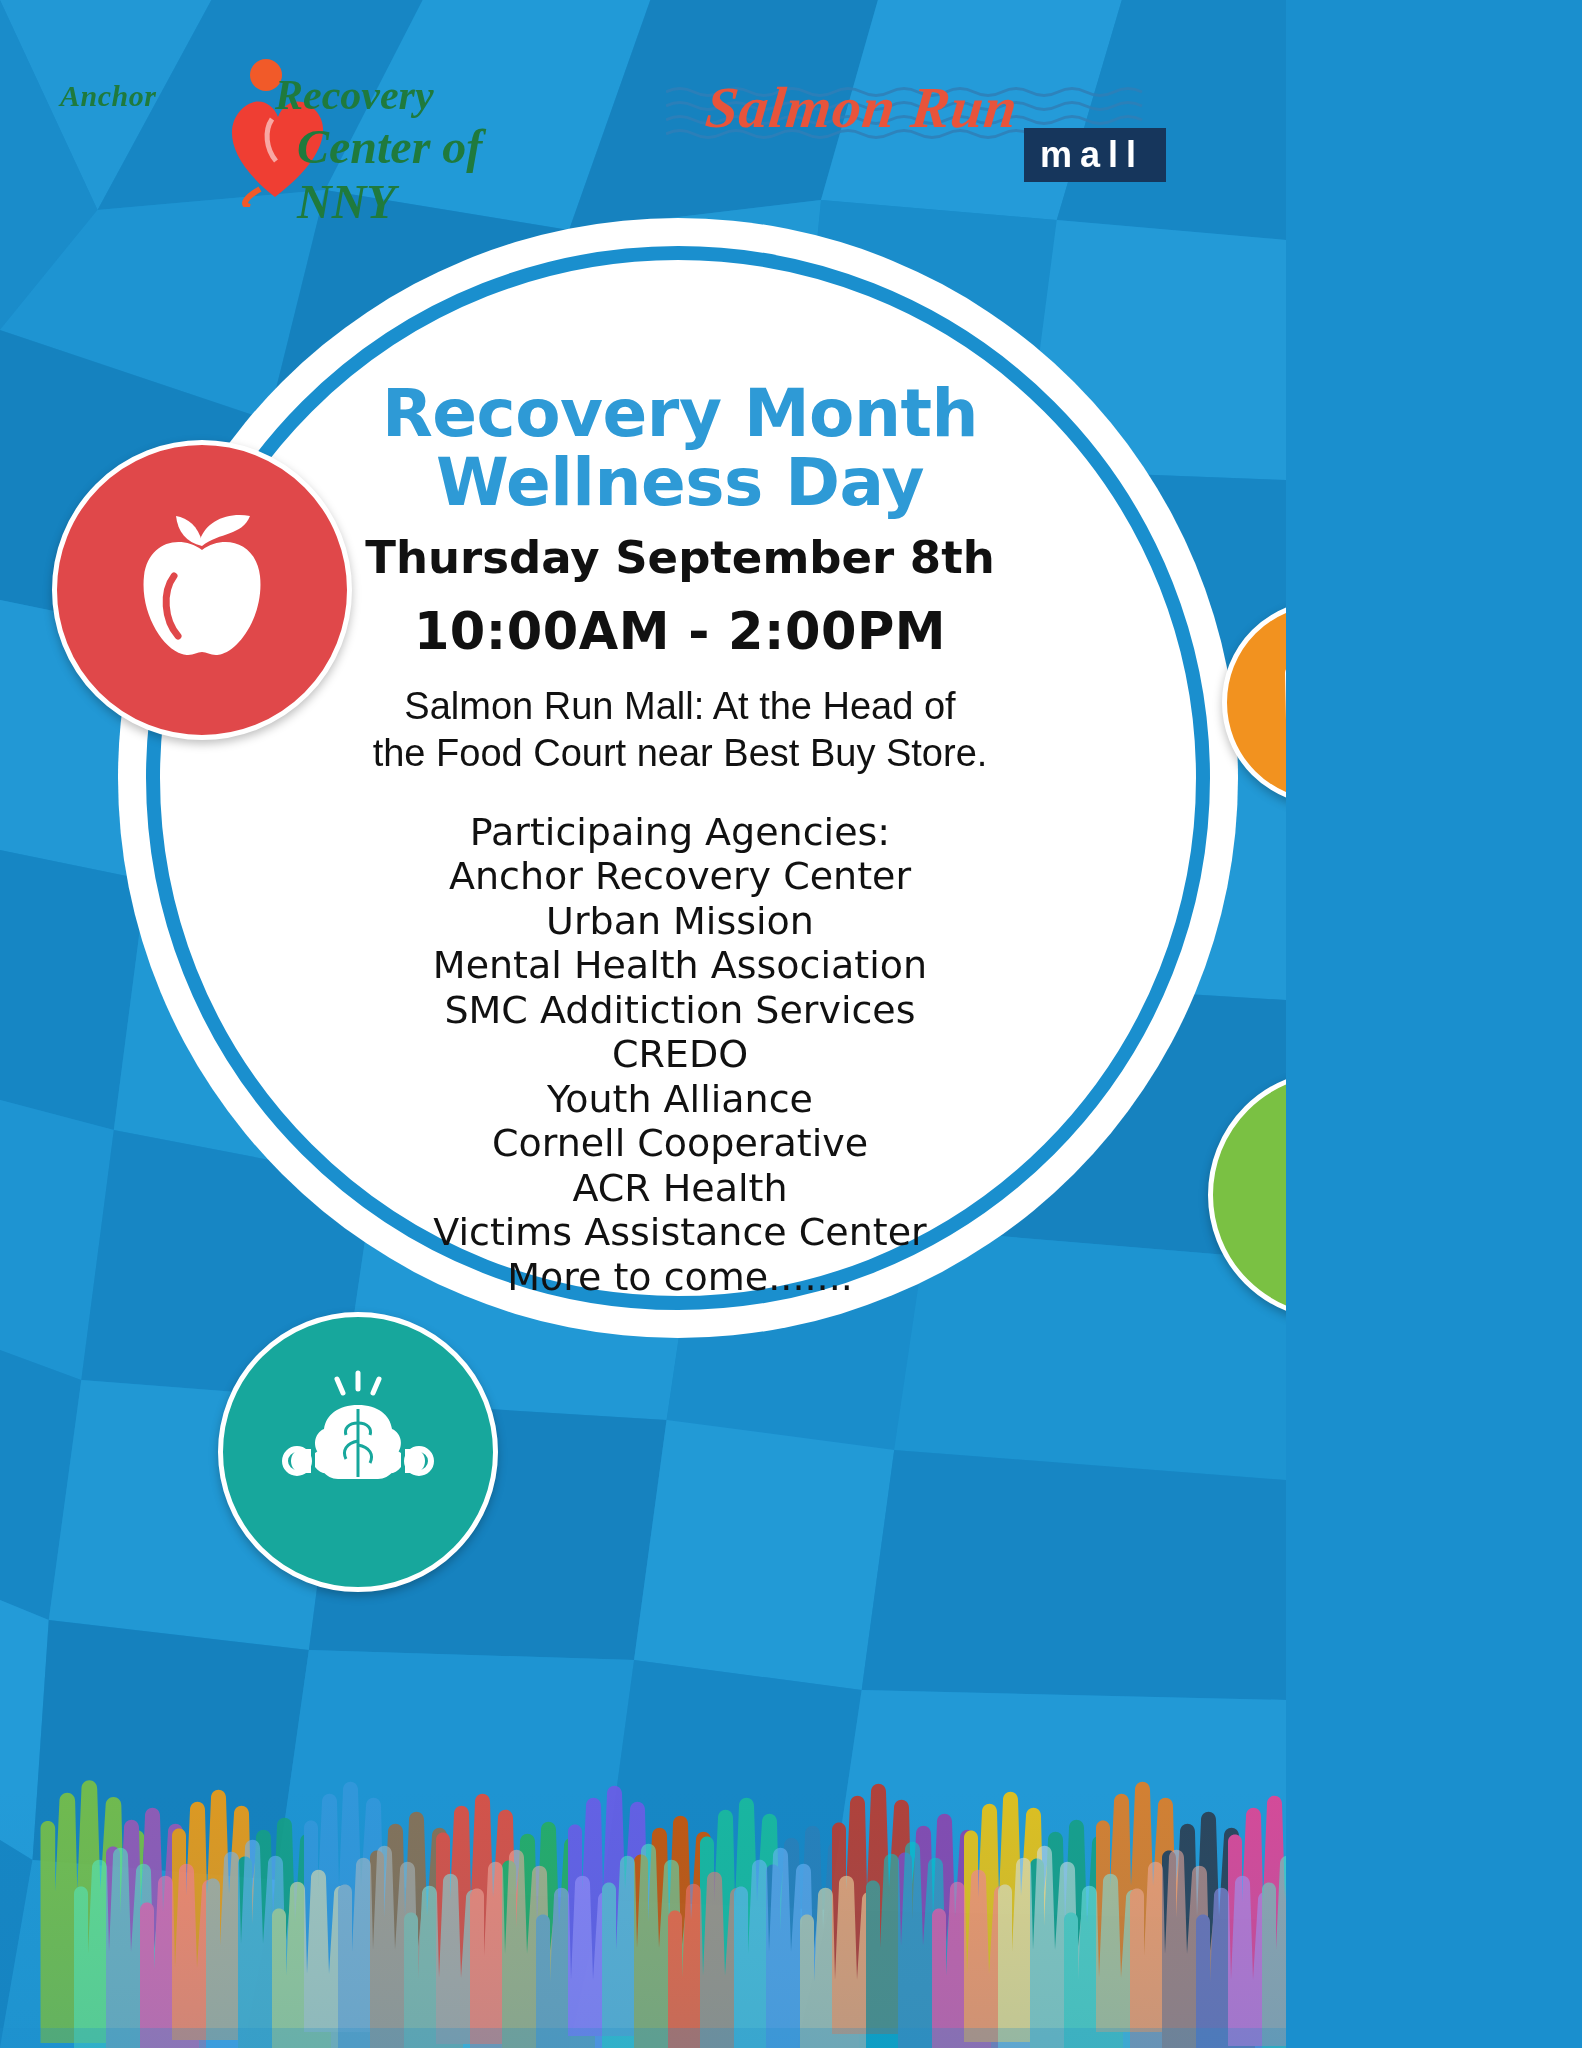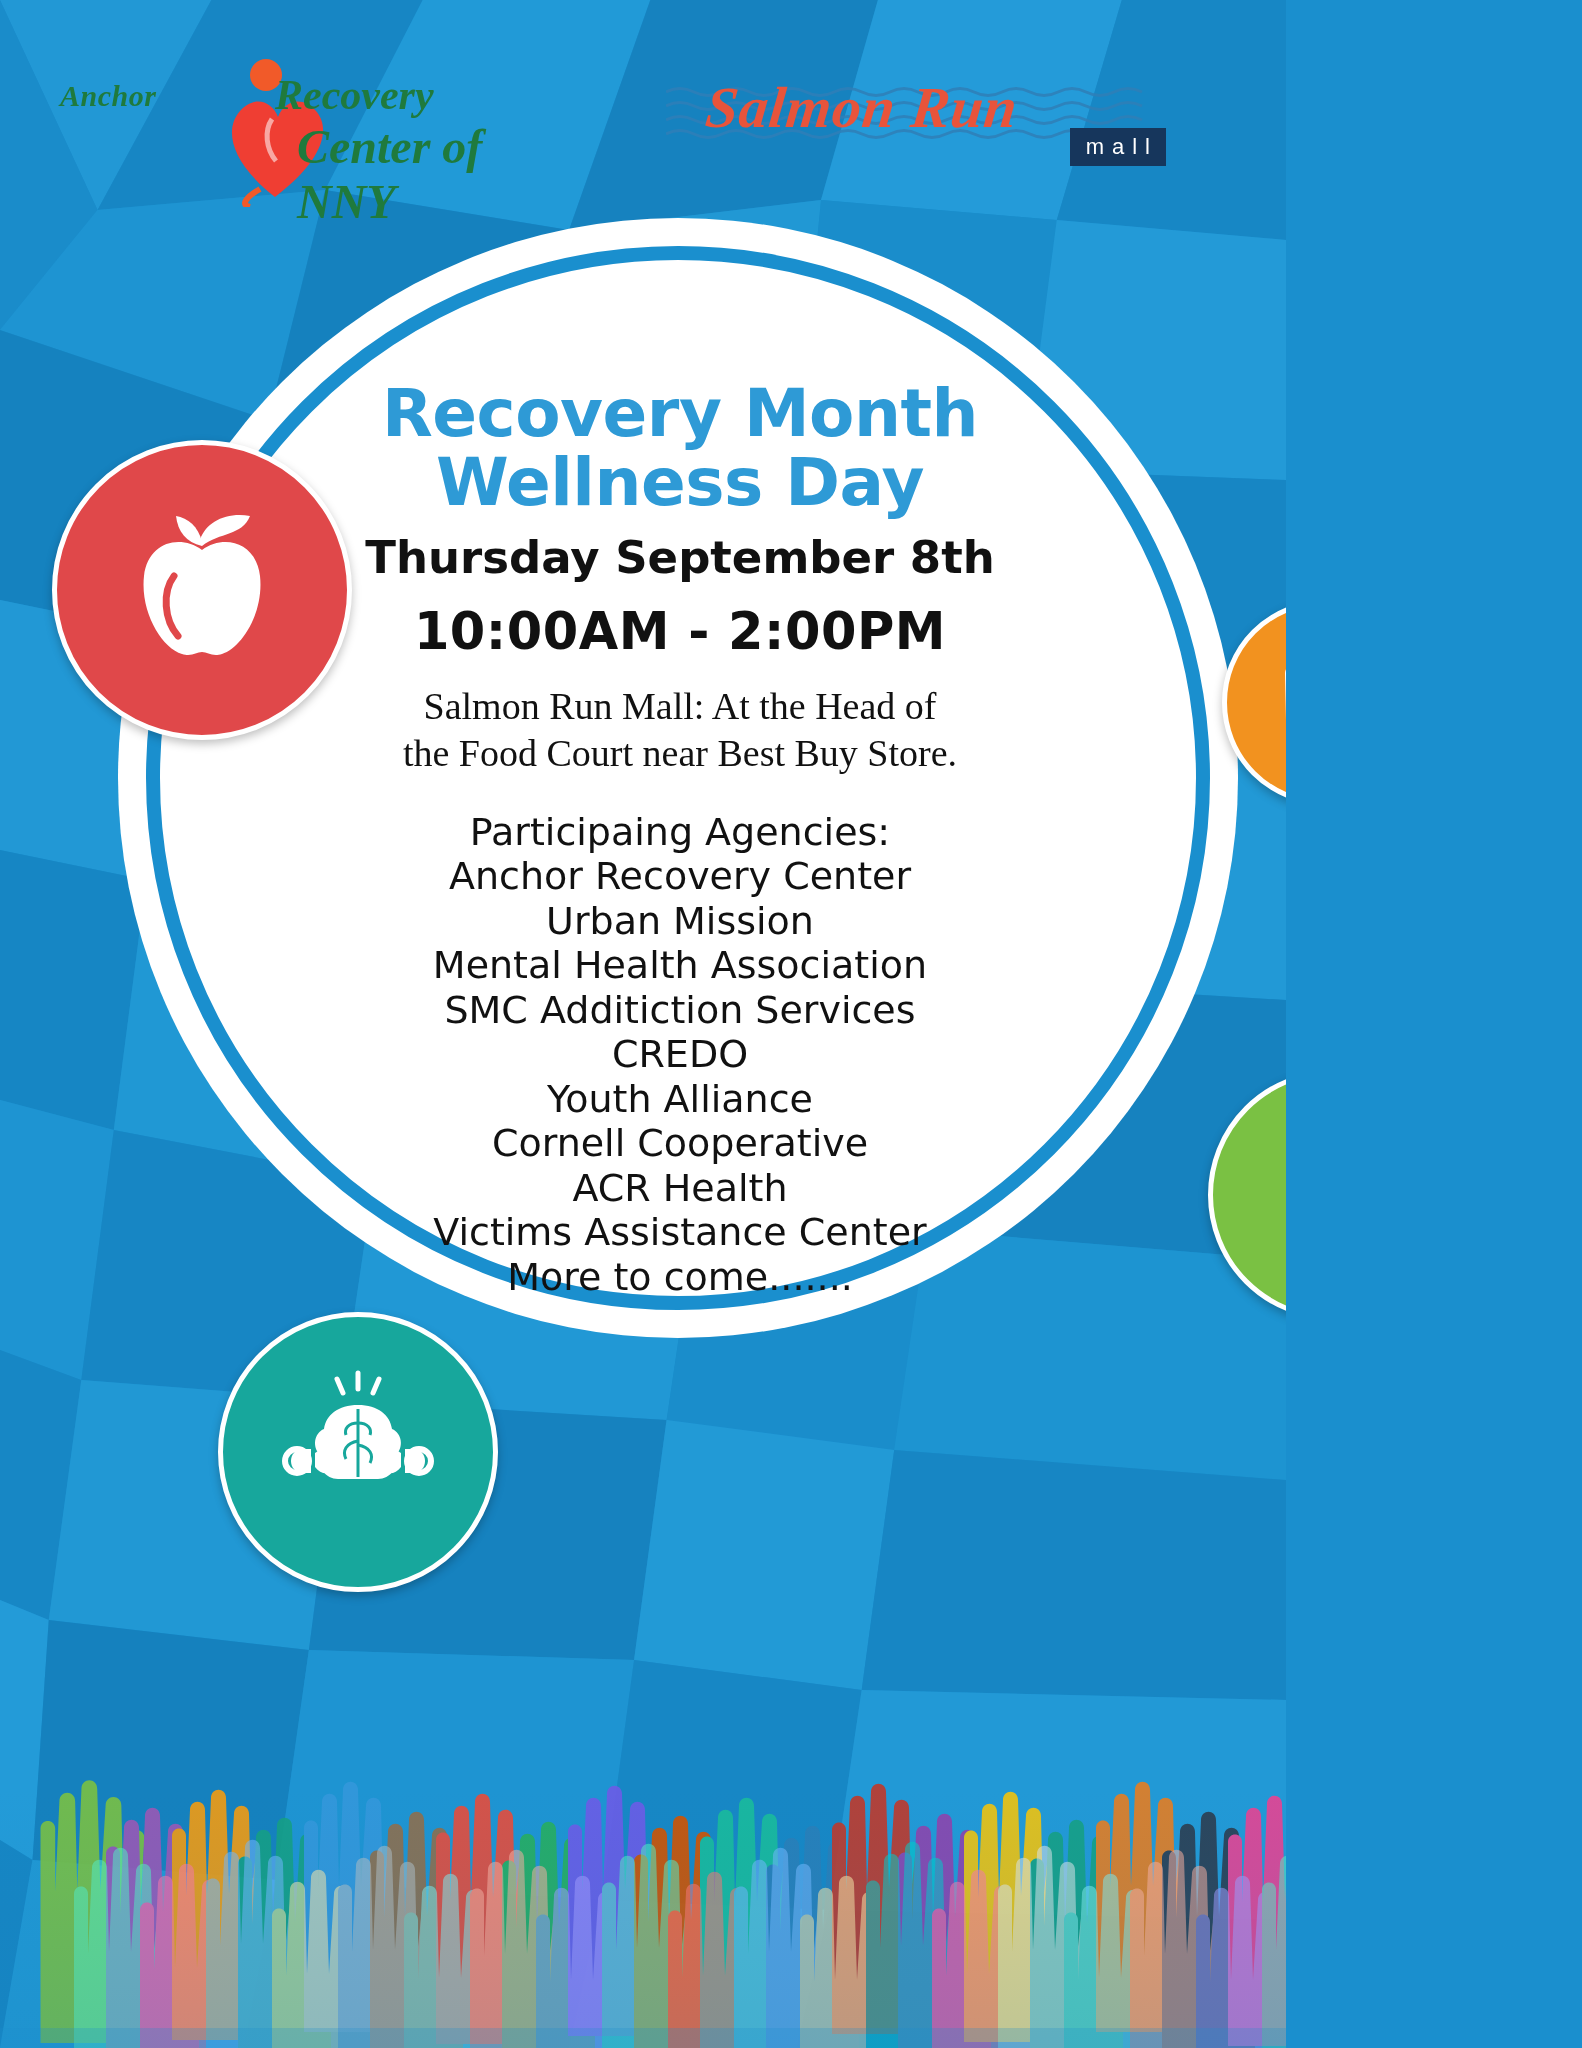--- a/index.html
+++ b/index.html
@@ -102,24 +102,25 @@
     color: #e8543b;
     letter-spacing: 1px;
     transform: skewX(-6deg);
   }
   .salmon-mall {
     position: absolute;
     right: 0px;
     top: 58px;
     background: #16365c;
     color: #ffffff;
-    font-size: 22px;
+    font-size: 36px;
     letter-spacing: 8px;
-    padding: 6px 8px 6px 16px;
+    padding: 6px 22px 6px 16px;
     font-family: "Liberation Sans", sans-serif;
+    font-weight: bold;
   }
 
   
   .circle-outer {
     position: absolute;
     left: 118px;
     top: 218px;
     width: 1120px;
     height: 1120px;
     border-radius: 50%;
@@ -170,21 +171,21 @@
   .time {
     margin-top: 18px;
     font-family: "DejaVu Sans", sans-serif;
     font-weight: bold;
     font-size: 51px;
     color: #111111;
     letter-spacing: 0.5px;
   }
   .location {
     margin-top: 22px;
-    font-family: Liberation Serif, serif;
+    font-family: Liberation Sans, sans-serif;
     font-size: 38px;
     line-height: 1.22;
     color: #111111;
   }
   .agencies {
     margin-top: 34px;
     font-family: "DejaVu Sans", sans-serif;
     font-size: 38px;
     line-height: 1.17;
     color: #111111;

